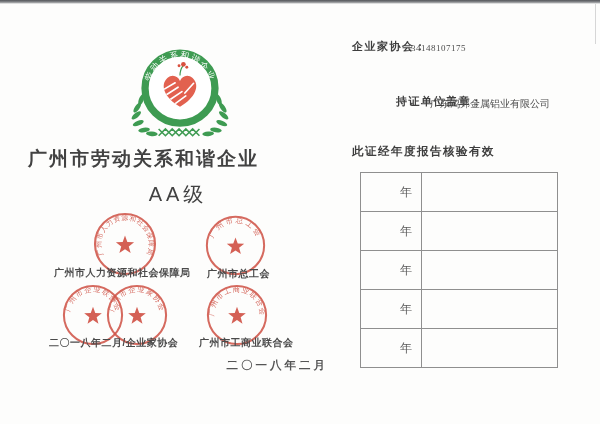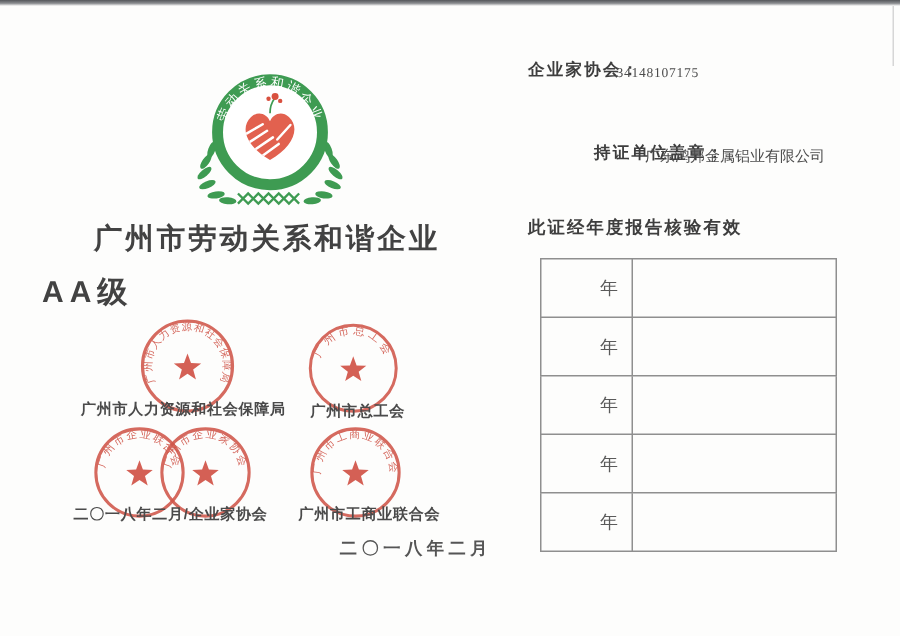--- a/index.html
+++ b/index.html
@@ -9,24 +9,24 @@
     font-family:"Liberation Sans","DejaVu Sans",sans-serif;
     color:#3a3a3a;
   }
   .abs{position:absolute;}
   
   .scan-top{left:0;top:0;width:600px;height:4px;
     background:linear-gradient(180deg,#54565a 0%,#8b8d90 55%,rgba(200,200,200,0) 100%);}
   .scan-right{right:4px;top:4px;width:1px;height:40px;background:#d6d6d6;}
   
   .logo{left:112px;top:44px;width:136px;height:100px;}
-  .title{left:28px;top:146px;width:300px;text-align:center;
+  .title{left:28px;top:146px;width:300px;
     font-size:19px;font-weight:bold;letter-spacing:2px;color:#424242;}
-  .grade{left:28px;top:181px;width:300px;text-align:left;
-    font-size:20px;font-weight:bold;letter-spacing:4px;color:#424242;}
+  .grade{left:28px;top:181px;width:300px;text-align:center;
+    font-size:20px;font-weight:normal;letter-spacing:4px;color:#424242;}
   .seal{opacity:.88;}
   .seal-ring{fill:none;stroke:#d0564a;stroke-width:3.5;}
   .seal-star{fill:#cf4b3e;}
   .seal-text{fill:#cf5347;font-size:11.5px;letter-spacing:1px;font-family:"Liberation Sans",sans-serif;}
   .seal-label{font-size:10px;font-weight:bold;color:#4a4a4a;letter-spacing:.5px;white-space:nowrap;}
   .date{left:28px;top:358px;width:300px;text-align:right;
     font-size:11.5px;color:#555;letter-spacing:3px;font-weight:bold;}
   
   .field-label{font-size:11px;font-weight:bold;letter-spacing:1.5px;color:#3e3e3e;white-space:nowrap;}
   .field-value{font-family:"Liberation Serif","DejaVu Serif",serif;color:#4c4c4c;white-space:nowrap;}

